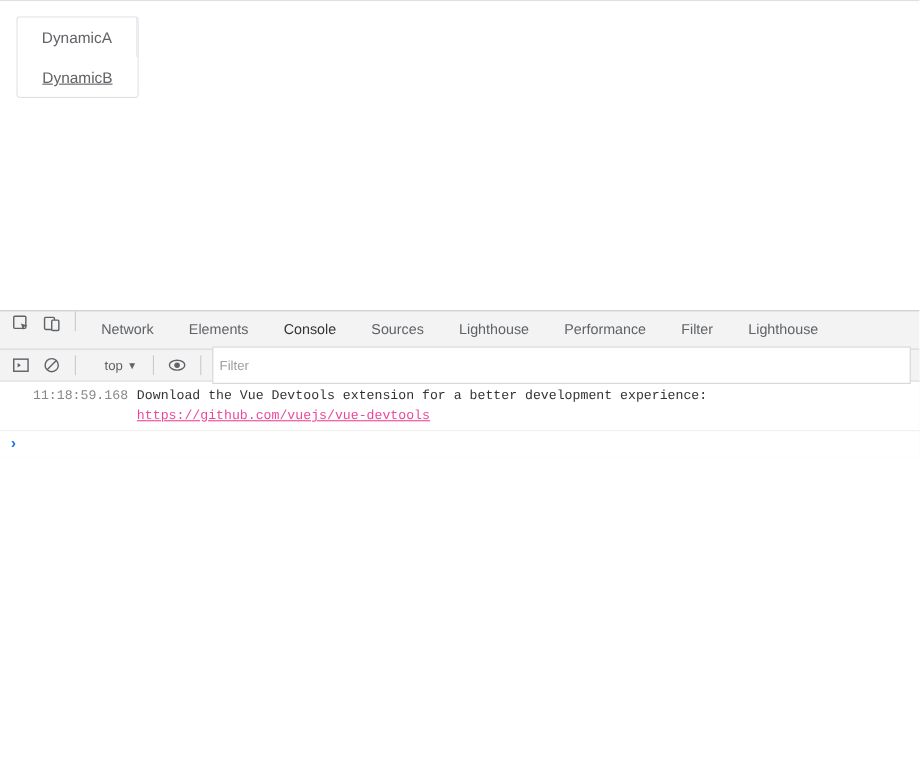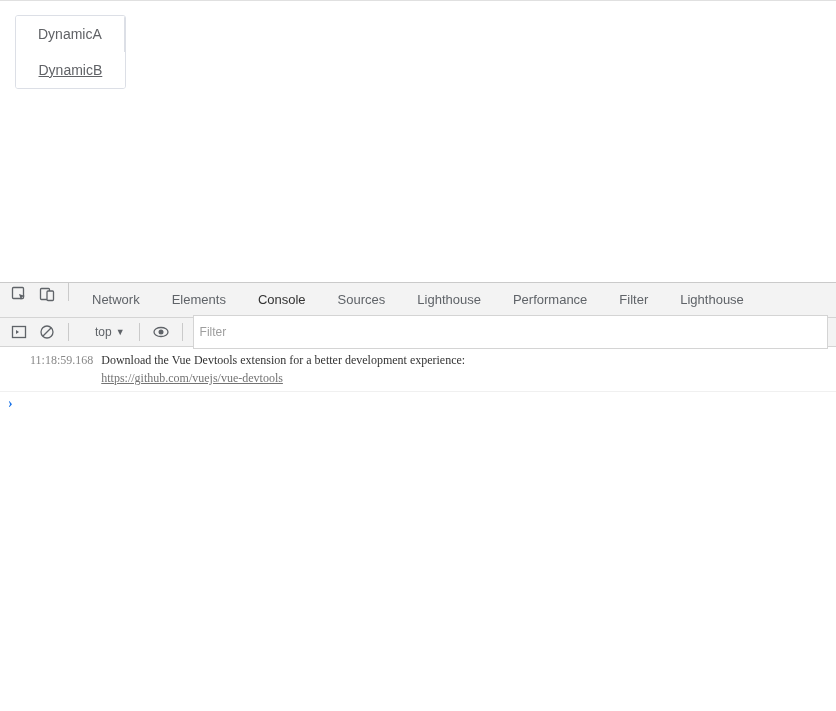--- a/index.html
+++ b/index.html
@@ -113,41 +113,41 @@
       font-size: 12px;
       padding: 16px 6px;
       color: #be185d;
       outline: none;
     }
     .filter-input::placeholder {
       color: #9e9e9e;
     }
     .console-body {
       background: #fff;
-      font-family: Liberation Serif, serif;
+      font-family: Liberation Mono, monospace;
       font-size: 12px;
     }
     .console-row {
       display: flex;
       padding: 4px 0 4px 6px;
       border-bottom: 1px solid #f0f0f0;
       line-height: 1.5;
     }
     .console-timestamp {
       color: #888;
       margin-right: 8px;
       white-space: nowrap;
       padding-left: 24px;
     }
     .console-message {
       color: #333;
       white-space: pre-wrap;
     }
     .console-link {
-      color: #737373;
+      color: #ec4899;
       text-decoration: underline;
       cursor: pointer;
     }
     .console-prompt {
       padding: 4px 8px;
       color: #1a73e8;
       font-weight: bold;
       font-size: 14px;
     }
     .tb-sep {

